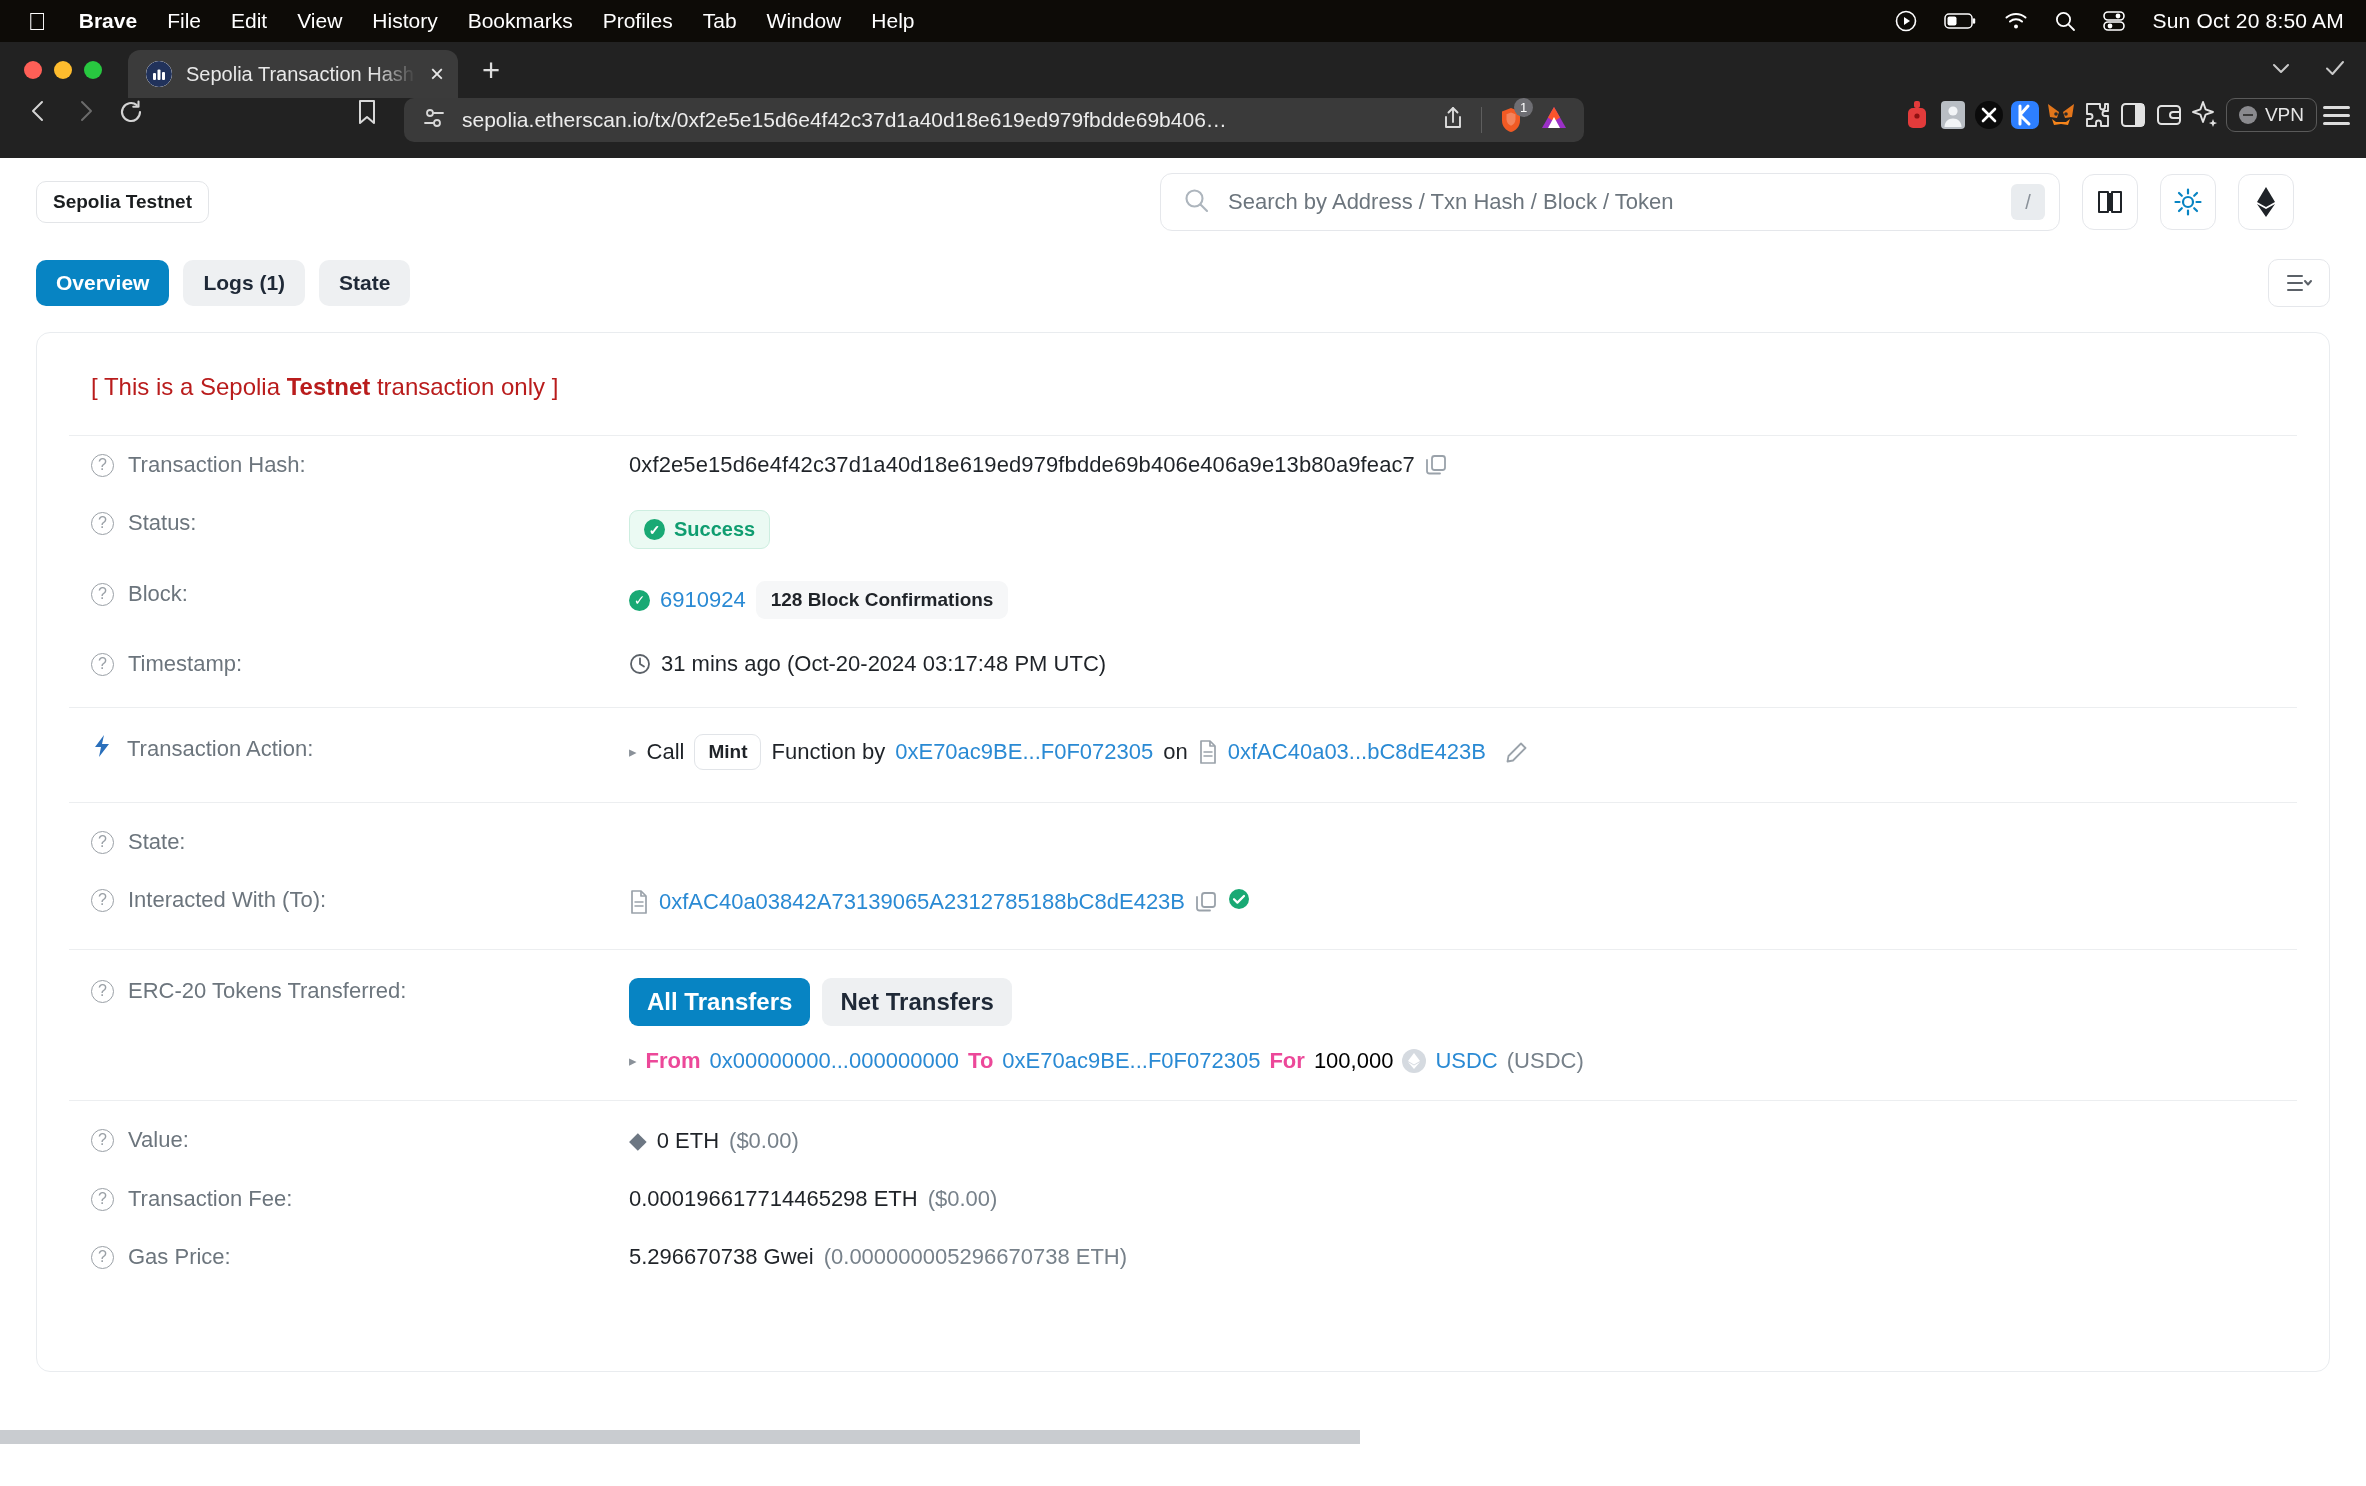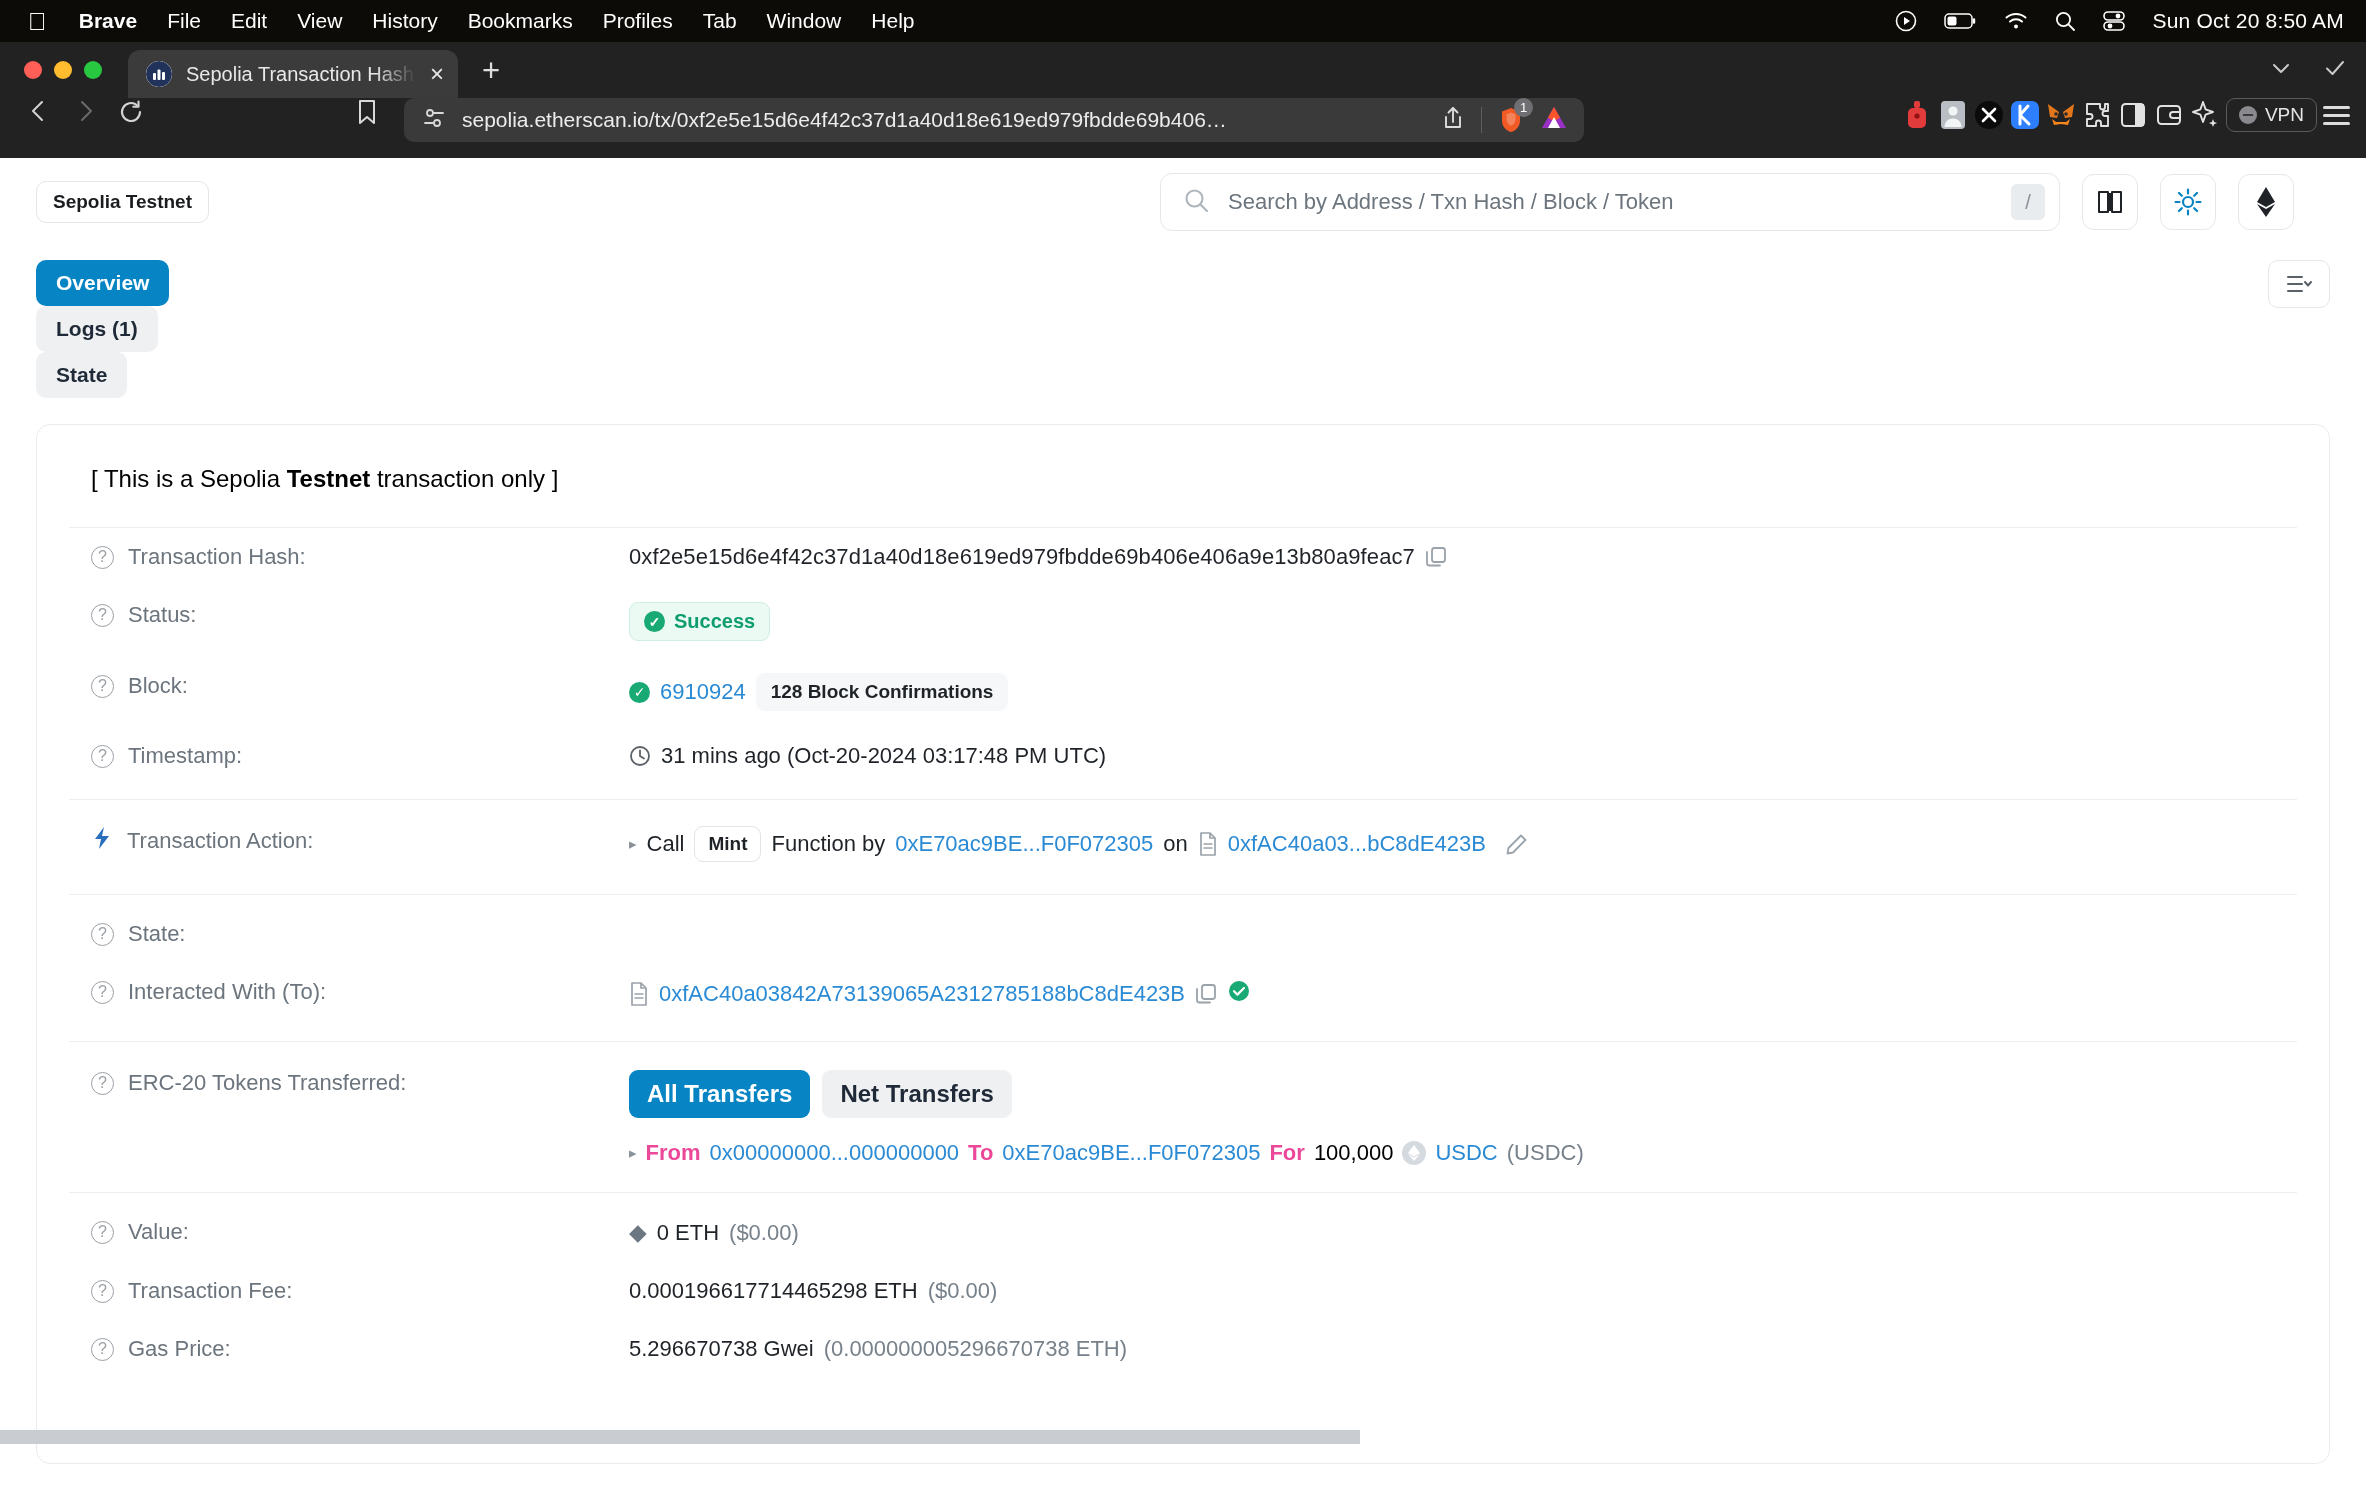--- a/index.html
+++ b/index.html
@@ -126,39 +126,39 @@
     background: #e9ecef; color: #8a9199; border-radius: 6px;
     width: 34px; height: 36px; display: flex; align-items: center; justify-content: center;
     font-size: 20px;
   }
   .hdr-btn {
     width: 56px; height: 56px; border: 1px solid #e5e7eb; border-radius: 12px;
     display: flex; align-items: center; justify-content: center; background: #fff;
   }
 
   .tabs-row {
-    display: flex; align-items: flex-start; padding: 14px 36px 10px 36px; position: relative; flex-direction: column;
+    display: flex; align-items: center; padding: 14px 36px 10px 36px; position: relative;
   }
   .ptab {
     font-size: 21px; font-weight: 600; border-radius: 10px;
     padding: 11px 20px; margin-right: 14px; background: #eef0f2; color: #1f2937;
   }
   .ptab.active { background: #0784c3; color: #ffffff; }
   .list-toggle {
     position: absolute; right: 36px; border: 1px solid #e5e7eb; border-radius: 10px;
     width: 62px; height: 48px; display: flex; align-items: center; justify-content: center;
     gap: 5px; background: #fff; color: #5b6168;
   }
 
   .card {
     margin: 16px 36px 0 36px; background: #ffffff;
     border: 1px solid #e9ecef; border-radius: 14px;
     padding: 36px 32px 30px 32px; height: 1040px;
   }
-  .testnet-note { font-size: 24px; color: #000000; margin: 4px 0 34px 22px; }
+  .testnet-note { font-size: 24px; color: #b91c1c; margin: 4px 0 34px 22px; }
   .testnet-note b { font-weight: bold; }
 
   .divider { height: 1px; background: #eceef0; margin: 0 0 0 0; }
 
   .row { display: flex; align-items: flex-start; padding: 16px 0 16px 0; }
   .row-label {
     width: 560px; flex-shrink: 0; display: flex; align-items: center; gap: 14px;
     color: #6c757d; font-size: 22px; padding-left: 22px;
   }
   .qmark {

